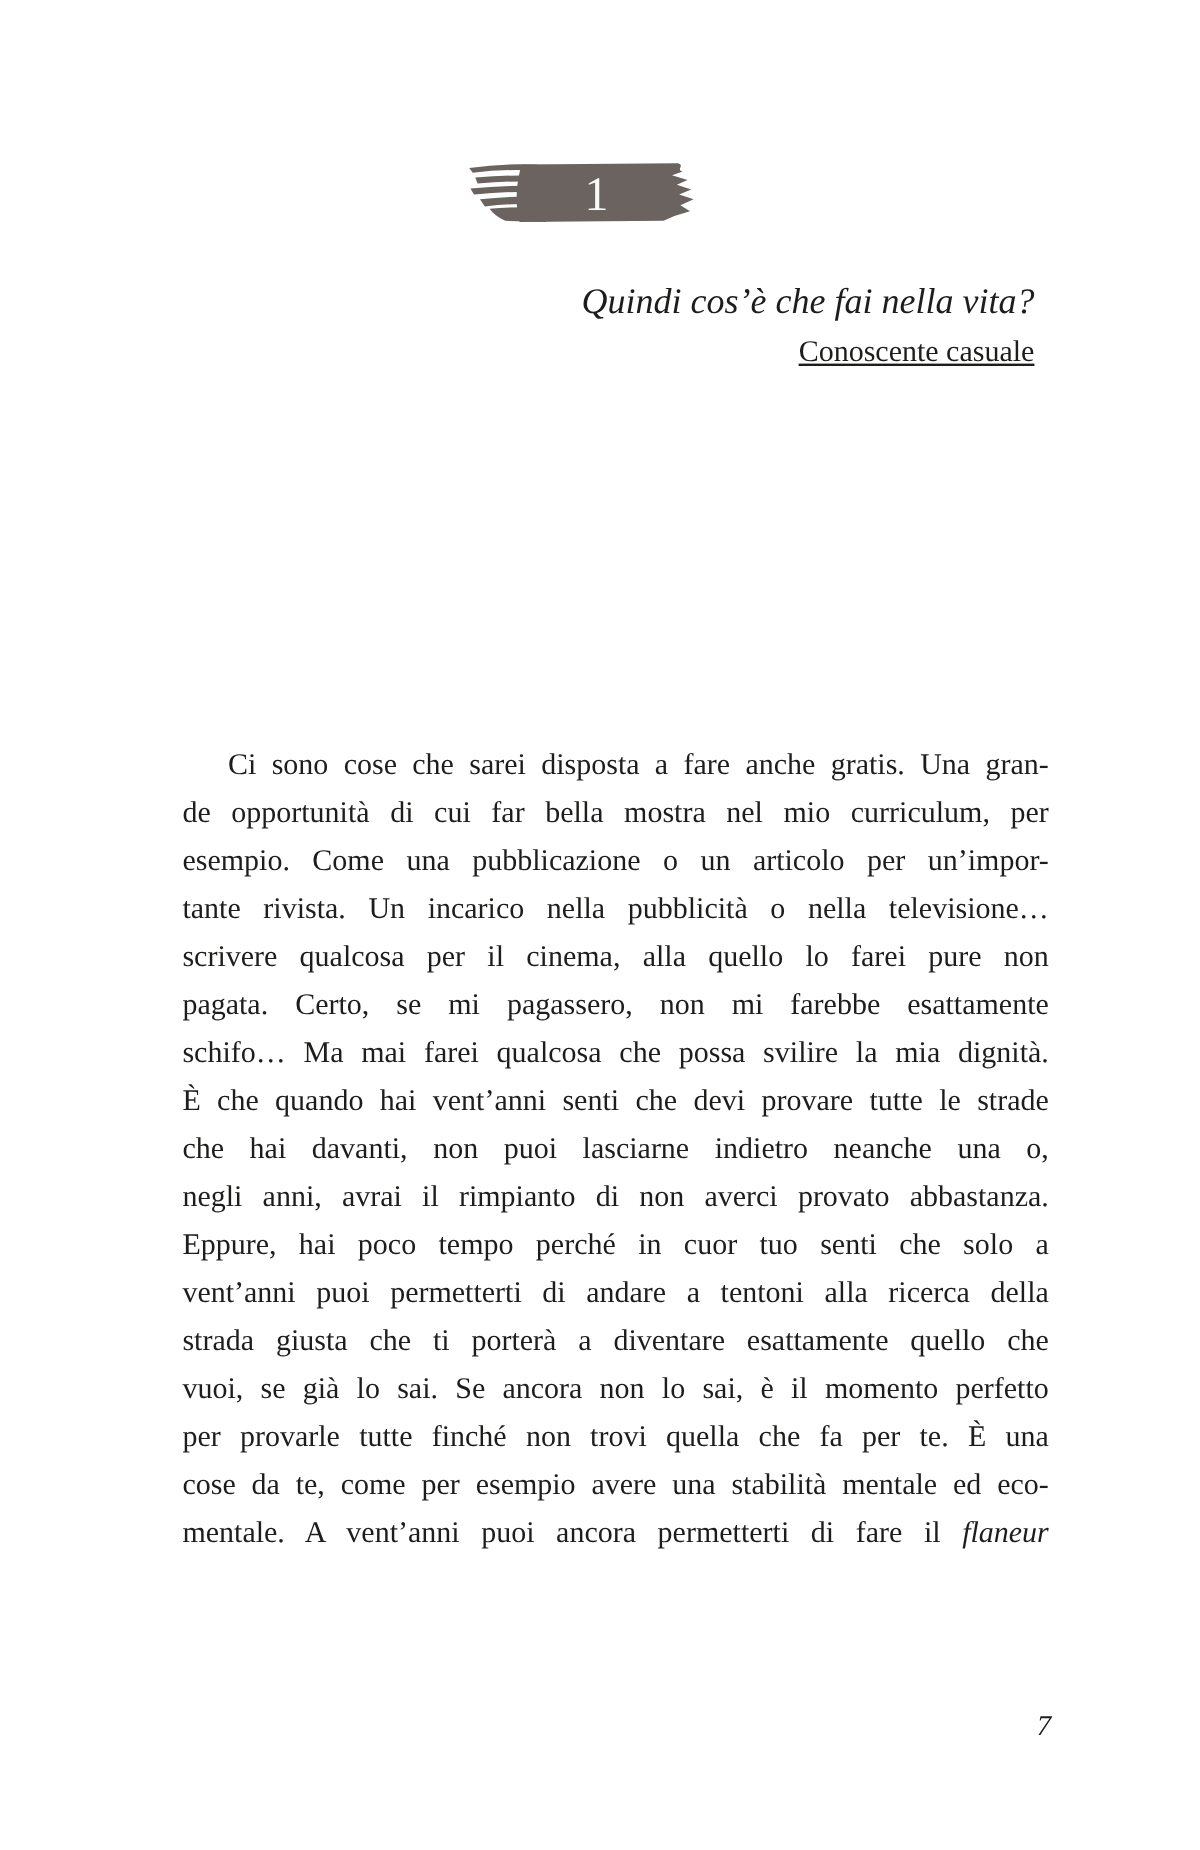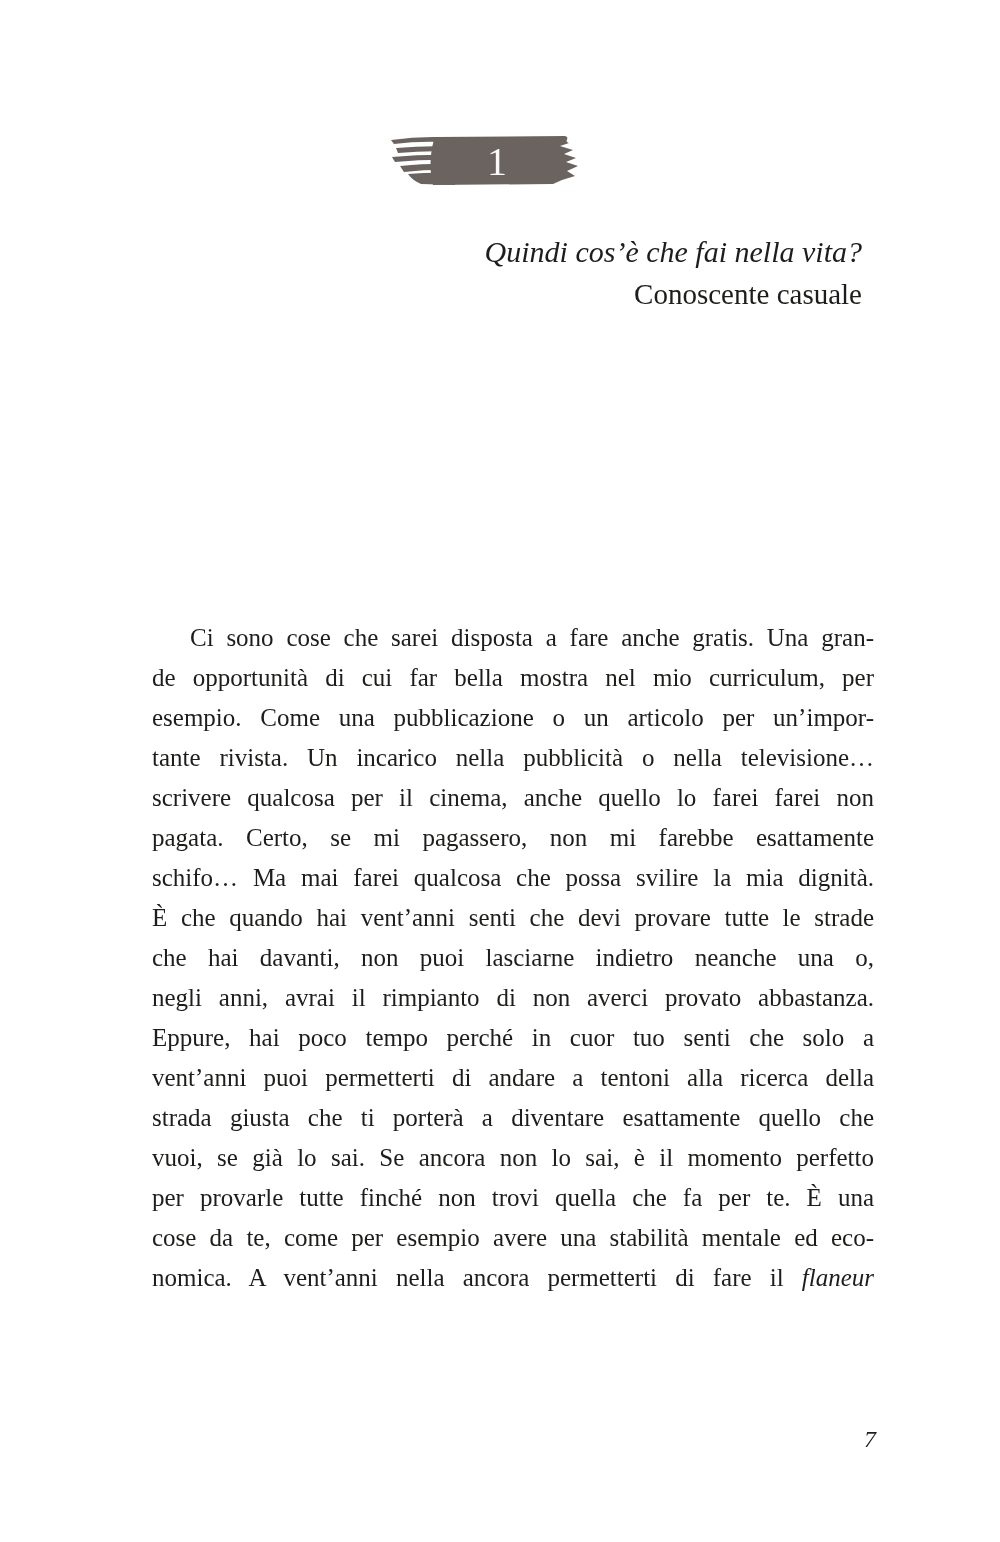--- a/index.html
+++ b/index.html
@@ -38,24 +38,25 @@
     text-align: right;
   }
   .epigraph-quote {
     font-style: italic;
     font-size: 30px;
     line-height: 38px;
     white-space: nowrap;
     margin-left: 40px;
   }
   .epigraph-attribution {
-    font-size: 29px;
+    font-size: 25px;
     line-height: 30px;
     margin-top: 8px;
     white-space: nowrap;
+    text-decoration: underline;
   }
   .body-text {
     position: absolute;
     left: 140px;
     top: 618px;
     width: 722px;
     font-size: 25px;
     margin-left: 12px;
   }
   .body-line {
@@ -107,30 +108,30 @@
   <div class="epigraph">
     <div class="epigraph-quote">Quindi cos’è che fai nella vita?</div>
     <div class="epigraph-attribution">Conoscente casuale</div>
   </div>
 
   <div class="body-text" id="body-text">
       <div class="body-line indent"><span>Ci sono cose che sarei disposta a fare anche gratis. Una gran-</span></div>
       <div class="body-line"><span>de opportunità di cui far bella mostra nel mio curriculum, per</span></div>
       <div class="body-line"><span>esempio. Come una pubblicazione o un articolo per un’impor-</span></div>
       <div class="body-line"><span>tante rivista. Un incarico nella pubblicità o nella televisione…</span></div>
-      <div class="body-line"><span>scrivere qualcosa per il cinema, anche quello lo farei farei non</span></div>
+      <div class="body-line"><span>scrivere qualcosa per il cinema, alla quello lo farei pure non</span></div>
       <div class="body-line"><span>pagata. Certo, se mi pagassero, non mi farebbe esattamente</span></div>
       <div class="body-line"><span>schifo… Ma mai farei qualcosa che possa svilire la mia dignità.</span></div>
       <div class="body-line"><span>È che quando hai vent’anni senti che devi provare tutte le strade</span></div>
       <div class="body-line"><span>che hai davanti, non puoi lasciarne indietro neanche una o,</span></div>
       <div class="body-line"><span>negli anni, avrai il rimpianto di non averci provato abbastanza.</span></div>
       <div class="body-line"><span>Eppure, hai poco tempo perché in cuor tuo senti che solo a</span></div>
       <div class="body-line"><span>vent’anni puoi permetterti di andare a tentoni alla ricerca della</span></div>
       <div class="body-line"><span>strada giusta che ti porterà a diventare esattamente quello che</span></div>
       <div class="body-line"><span>vuoi, se già lo sai. Se ancora non lo sai, è il momento perfetto</span></div>
       <div class="body-line"><span>per provarle tutte finché non trovi quella che fa per te. È una</span></div>
       <div class="body-line"><span>cose da te, come per esempio avere una stabilità mentale ed eco-</span></div>
-      <div class="body-line"><span>nomica. A vent’anni nella ancora permetterti di fare il </span><i>flaneur</i></div>
+      <div class="body-line"><span>mentale. A vent’anni puoi ancora permetterti di fare il </span><i>flaneur</i></div>
     </div>
 
   <div class="page-number">7</div>
 
 </div>
 
 </body></html>

